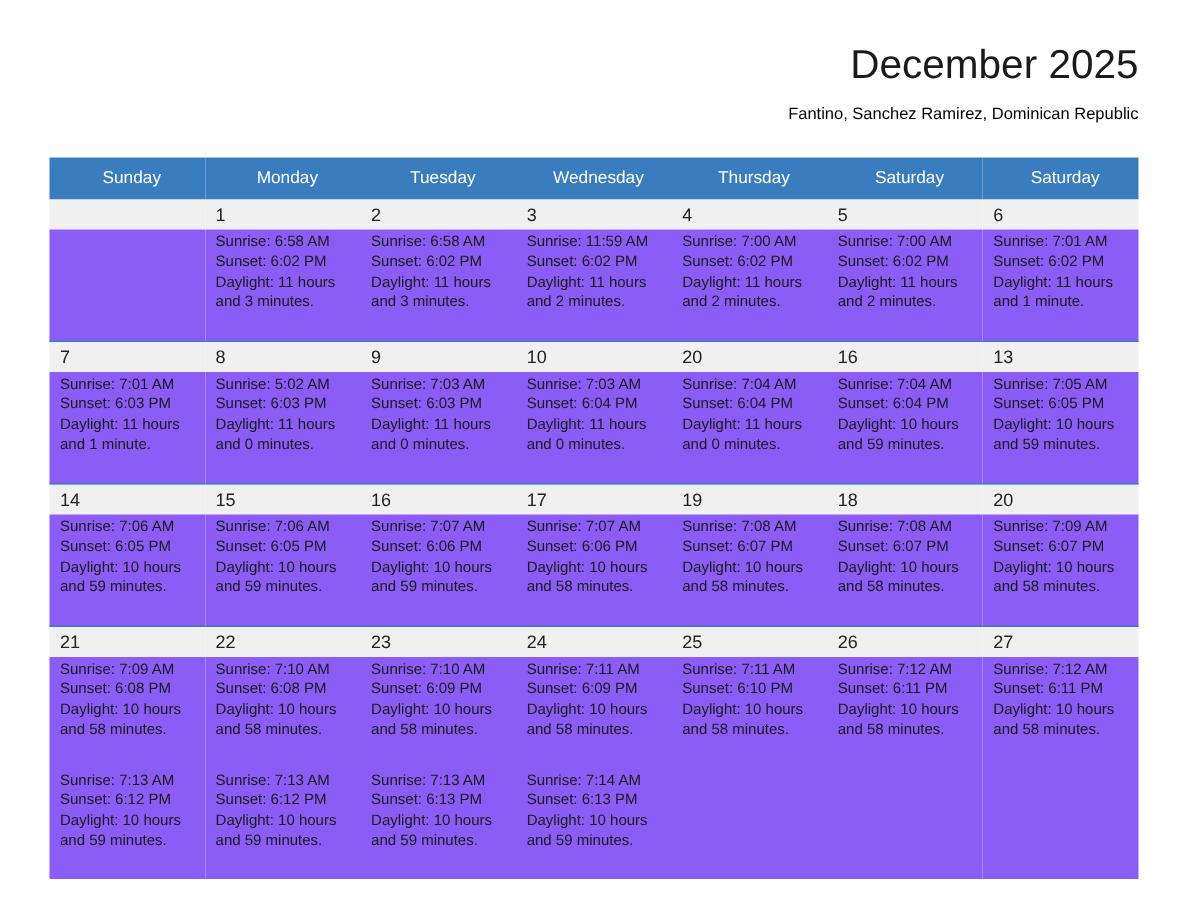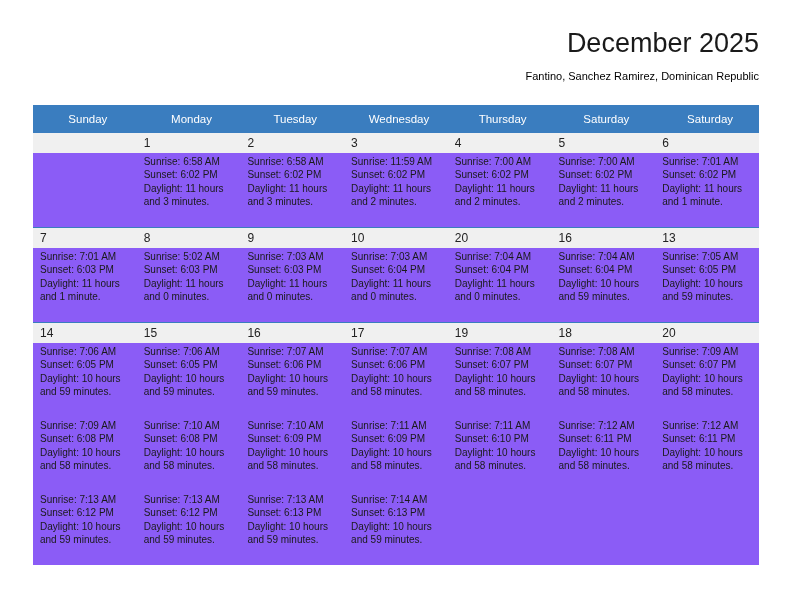--- a/index.html
+++ b/index.html
@@ -317,20 +317,29 @@
           <div>and 58 minutes.</div>
         </td>
         <td>
           <div>Sunrise: 7:09 AM</div>
           <div>Sunset: 6:07 PM</div>
           <div>Daylight: 10 hours</div>
           <div>and 58 minutes.</div>
         </td>
       </tr>
 
+      <tr class="daynum-row">
+        <td>21</td>
+        <td>22</td>
+        <td>23</td>
+        <td>24</td>
+        <td>25</td>
+        <td>26</td>
+        <td>27</td>
+      </tr>
       <tr class="info-row">
         <td>
           <div>Sunrise: 7:09 AM</div>
           <div>Sunset: 6:08 PM</div>
           <div>Daylight: 10 hours</div>
           <div>and 58 minutes.</div>
         </td>
         <td>
           <div>Sunrise: 7:10 AM</div>
           <div>Sunset: 6:08 PM</div>

